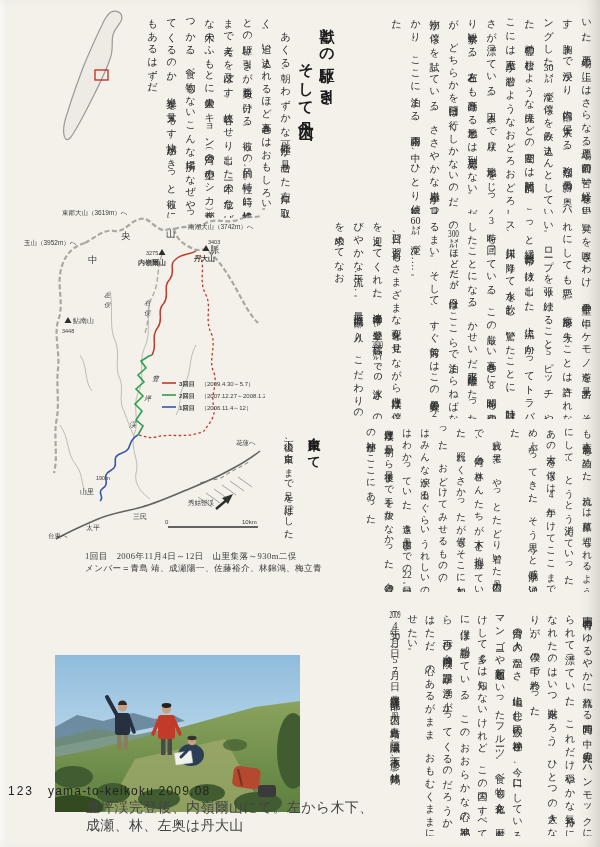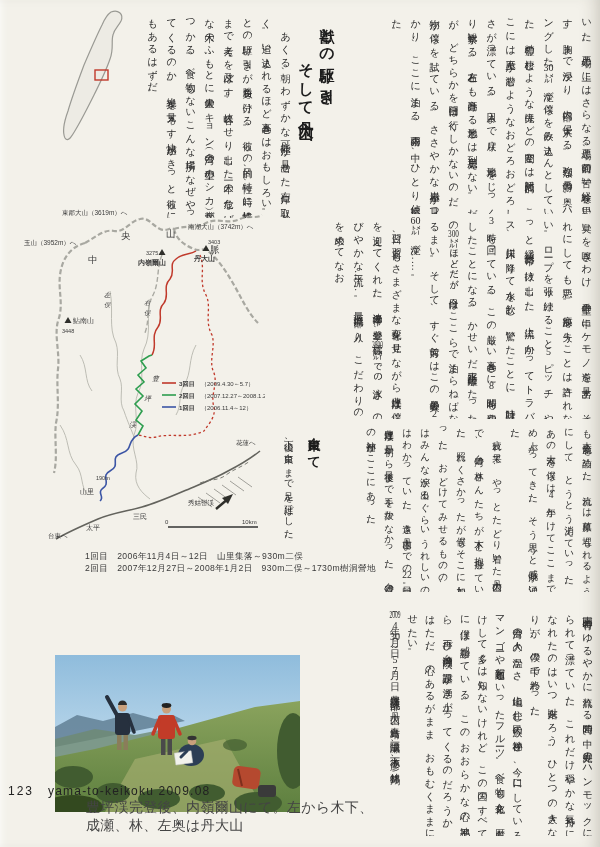--- a/index.html
+++ b/index.html
@@ -32,21 +32,21 @@
     letter-spacing:2px;
   }
   #heading-beast{position:absolute;left:296px;top:16px;height:210px;display:flex;flex-direction:row-reverse;}
   #heading-beast .h1{font-size:15px;line-height:21px;}
   #heading-beast .h2{font-size:15px;line-height:21px;padding-top:36px;}
   #band3{position:absolute;left:260px;top:422px;width:336px;height:170px;display:flex;flex-direction:row-reverse;gap:5px;}
   #band3 .vflow{position:static;}
   #heading-taitung{font-size:13px;line-height:22px;padding-top:4px;}
   .notes{
     position:absolute;left:85px;top:551px;width:470px;
-    font-family:Liberation Sans, sans-serif;
+    font-family:Liberation Serif, serif;
     font-size:8.6px;line-height:11.6px;color:#3a3a3a;letter-spacing:.4px;
   }
   #map-title{
     position:absolute;left:12px;top:508px;
     font-family:"Liberation Sans","DejaVu Sans",sans-serif;
     font-weight:bold;font-size:17px;color:#141414;letter-spacing:1px;
   }
   #photo-caption{
     position:absolute;left:86px;top:799px;width:300px;
     font-family:"Liberation Sans","DejaVu Sans",sans-serif;
@@ -187,21 +187,21 @@
     <g>
       <line x1="168" y1="332" x2="258" y2="332" stroke="#333" stroke-width="1.3"></line>
       <text x="165" y="329" font-size="6">0</text>
       <text x="242" y="329" font-size="6">10km</text>
     </g>
   </svg>
 
 
   <div class="notes">
     <div>1回目　2006年11月4日～12日　山里集落～930m二俣</div>
-    <div>2回目　2007年12月27日～2008年1月2日　930m二俣～1730m樹洞營地</div>
+    <div>メンバー＝青島 靖、成瀬陽一、佐藤裕介、林錦鴻、梅立青</div>
   </div>
 
   <svg style="position:absolute;left:55px;top:655px" width="245" height="157" viewBox="0 0 245 157">
     <defs>
       <linearGradient id="sky" x1="0" y1="0" x2="0" y2="1">
         <stop offset="0" stop-color="#8fbcdc"></stop>
           <stop offset="1" stop-color="#d8eaf5"></stop>
       </linearGradient>
       <linearGradient id="grass" x1="0" y1="0" x2="0" y2="1">
         <stop offset="0" stop-color="#8aa35d"></stop>

